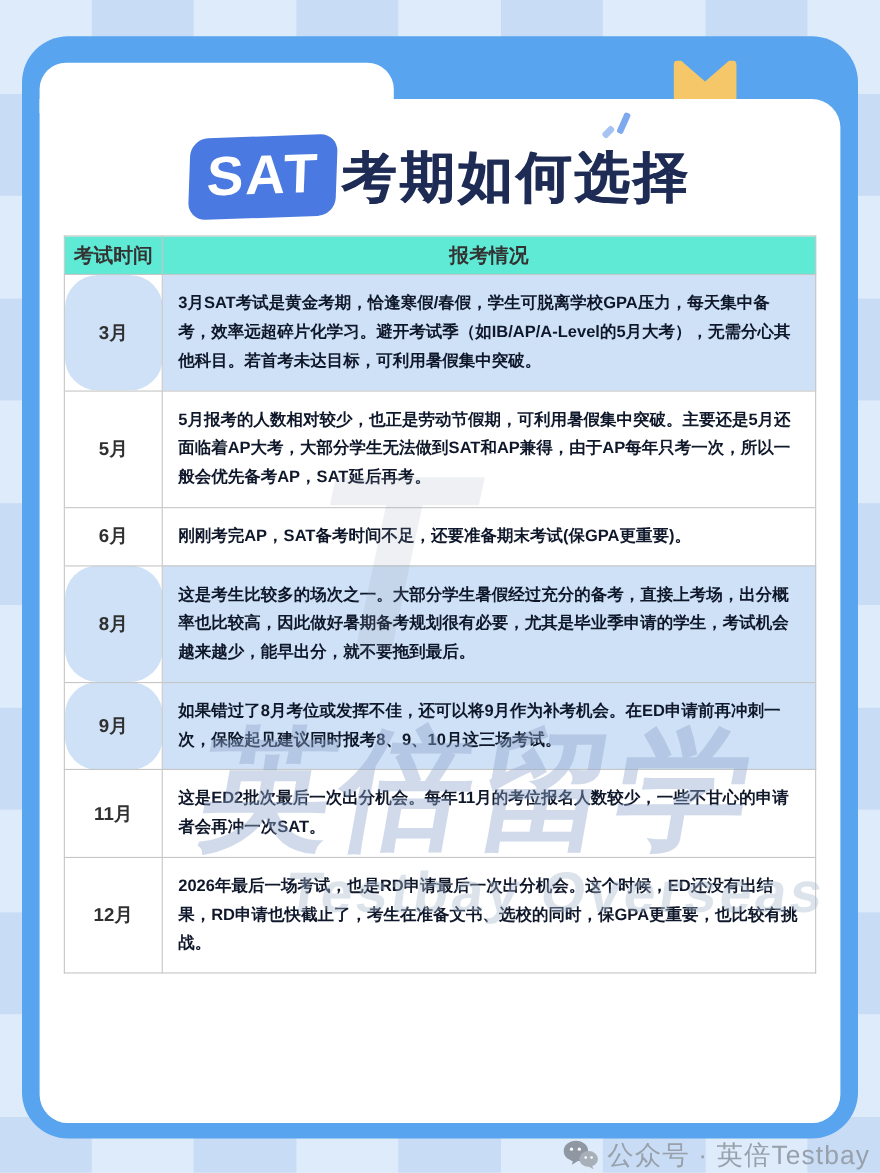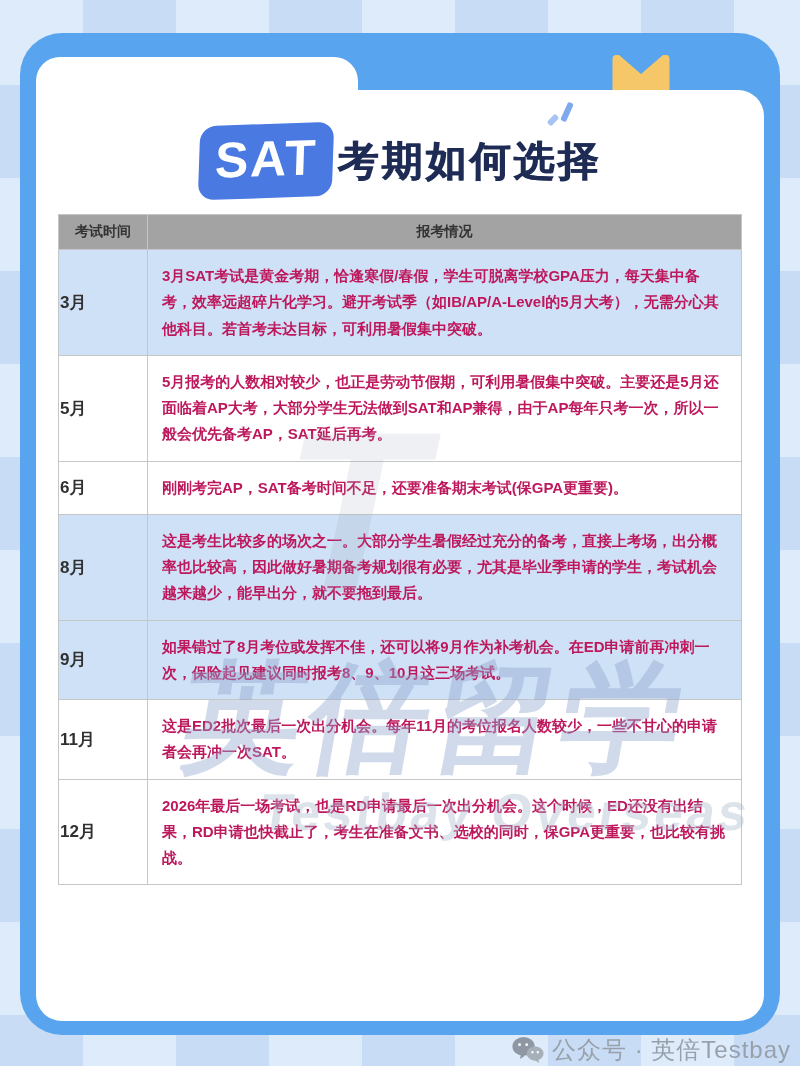--- a/index.html
+++ b/index.html
@@ -32,42 +32,42 @@
     display:flex;justify-content:center;align-items:center;gap:4px;
     z-index:2;
   }
   .sat-badge{
     display:inline-block;background:#4a79e1;color:#ffffff;
     font-size:50px;font-weight:900;letter-spacing:2px;
     padding:6px 16px 10px 16px;border-radius:16px;
     transform:rotate(-2deg) skewX(-4deg);
   }
   .title-text{
-    font-size:41px;font-weight:900;color:#1d2b55;
+    font-size:50px;font-weight:900;color:#1d2b55;
     letter-spacing:3px;white-space:nowrap;
     text-shadow:1px 0 0 #1d2b55;
     text-align:right;
   }
   .sparkle{position:absolute;left:508px;top:-22px;width:40px;height:34px;pointer-events:none;}
   .sparkle i{position:absolute;display:block;background:#7fa9ee;border-radius:2px;}
   .sparkle i.s1{width:6px;height:20px;left:20px;top:0;transform:rotate(24deg);}
   .sparkle i.s2{width:6px;height:12px;left:6px;top:12px;transform:rotate(44deg);background:#a5c4f4;}
   .table-wrap{position:relative;margin:16px 22px 0 22px;z-index:1;}
   table{width:100%;border-collapse:collapse;table-layout:fixed;}
   th,td{border:1px solid #c6c6c6;}
   th{
-    height:30px;font-size:14px;font-weight:bold;color:#333333;
-    text-align:center;background:#a3a3a3;padding:2px 4px;
+    height:30px;font-size:18px;font-weight:bold;color:#333333;
+    text-align:center;background:#5eead4;padding:2px 4px;
   }
   th.col-month{width:80px;}
   td.month{
-    width:80px;text-align:left;font-size:17px;font-weight:bold;color:#303030;
+    width:80px;text-align:center;font-size:17px;font-weight:bold;color:#303030;border-radius:30px;
   }
   td.desc{
-    padding:13px 14px;font-size:15px;font-weight:600;color:#be185d;
+    padding:13px 14px;font-size:15px;font-weight:600;color:#0f172a;
     line-height:1.75;text-align:left;
   }
   tr.hl{background:#cfe1f6;}
   .wm{position:absolute;pointer-events:none;white-space:nowrap;z-index:3;font-weight:900;}
   .wm-t{
     left:250px;top:290px;font-size:230px;color:rgba(150,162,182,0.16);
     transform:skewX(-12deg);font-weight:900;
   }
   .wm-cn{
     left:148px;top:548px;font-size:120px;color:rgba(144,168,205,0.42);

